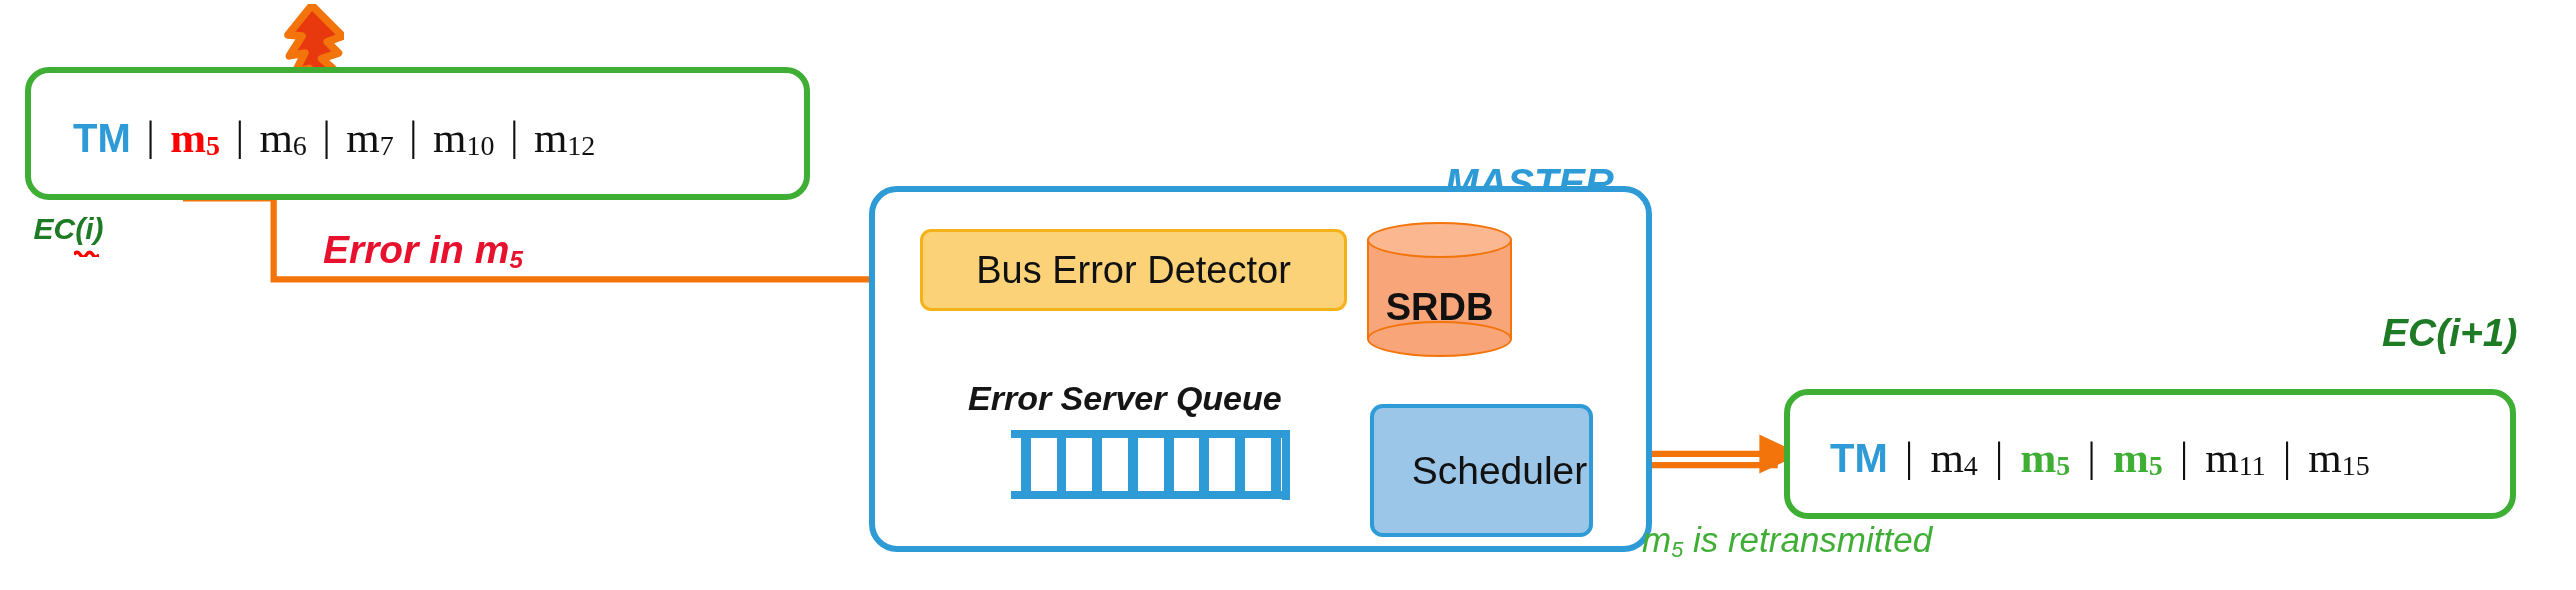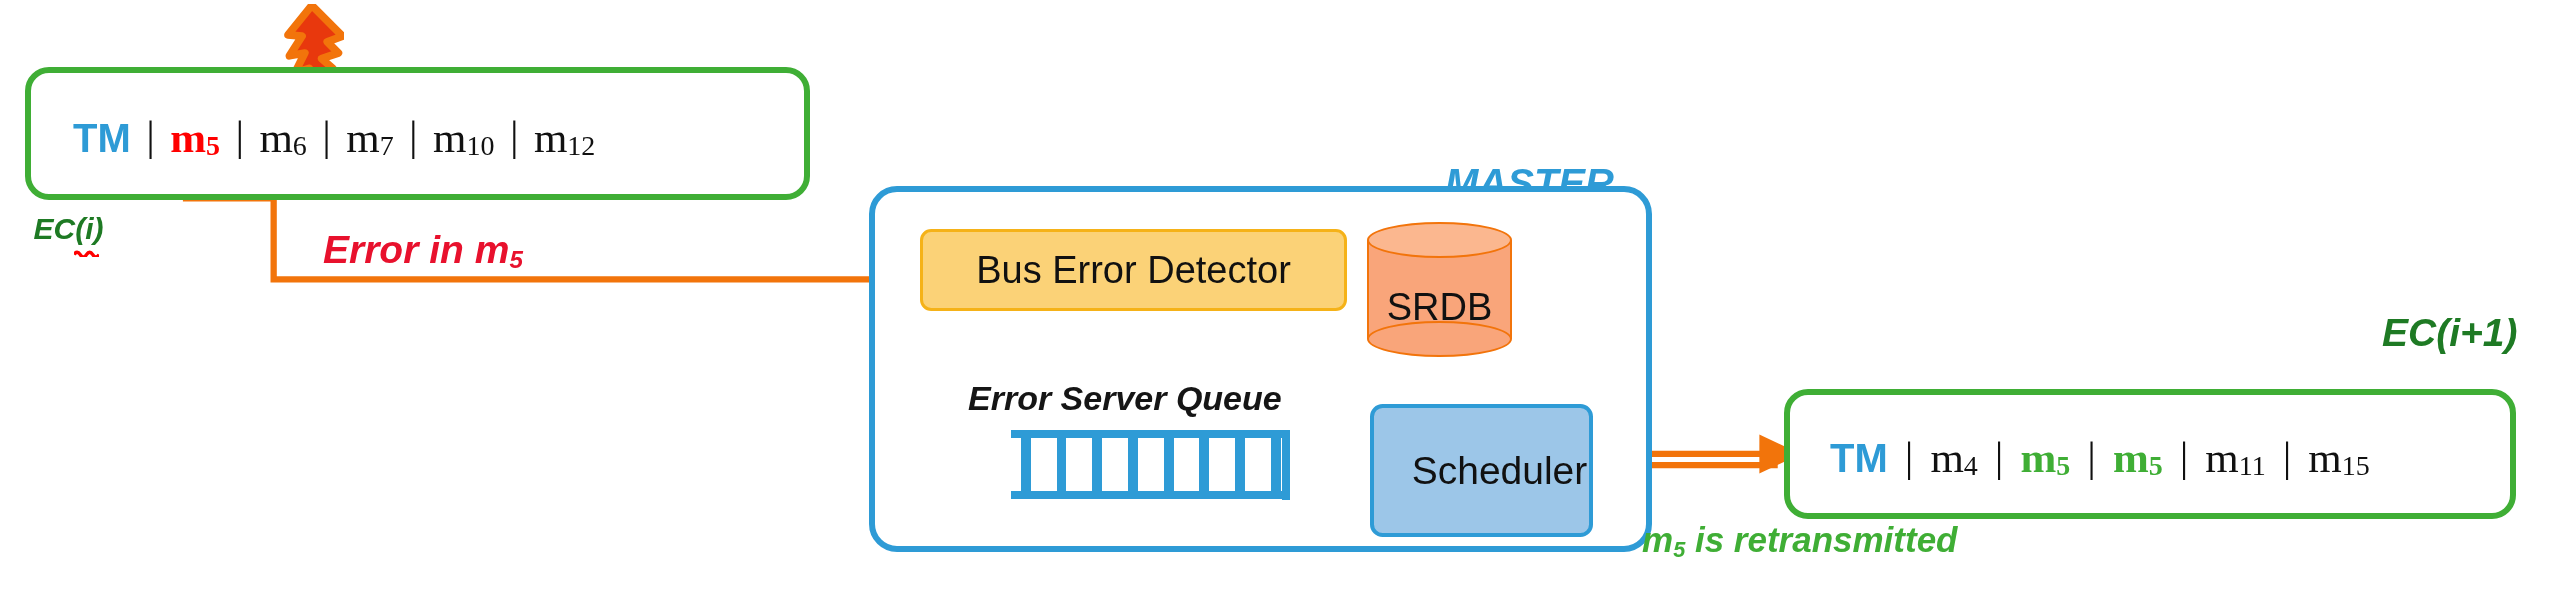--- a/index.html
+++ b/index.html
@@ -54,21 +54,21 @@
     position:absolute;
     font-style:italic;
     font-weight:bold;
     white-space:nowrap;
     line-height:1;
   }
   .lbl-ec-i   { left:12.6px;  top:214px; font-size:30px; color:#1E7A24;margin-left:21px;}
   .lbl-ec-i1  { left:2382px;top:313px; font-size:39px; color:#1E7A24;}
   .lbl-master { left:1445px;top:134px; font-size:40px; color:#2E9BD6;margin-top:29px;}
   .lbl-error  { left:323px; top:230px; font-size:39px; color:#E8112D; font-weight:bold;}
-  .lbl-retx   { left:1642px;top:522px; font-size:35px; color:#3FAE35; font-weight:bold;}
+  .lbl-retx   { left:1642px;top:522px; font-size:35px; color:#3FAE35; font-weight:normal;}
   .lbl-esq    { left:968px;top:381px; font-size:34px; color:#151515; font-weight:bold;}
   .lbl .sub{font-size:0.62em;vertical-align:-0.22em;}
 
   
   .squiggle{position:absolute;left:74px;top:249px;width:25px;height:7.7px;}
 
   
   .master-box{
     position:absolute;left:869px;top:186px;width:783px;height:366px;
     border:6.3px solid #2E9BD6;border-radius:28px;background:#ffffff;
@@ -96,21 +96,21 @@
     background:#FBB78F;border:2.8px solid #F2740B;box-sizing:border-box;
   }
   .srdb .bottom{
     position:absolute;left:0;top:99px;width:145px;height:36px;border-radius:50%;
     background:#F9A57A;border:2.8px solid #F2740B;box-sizing:border-box;
   }
   .srdb .cap{
     position:absolute;left:0;top:34px;width:145px;height:102px;
     display:flex;align-items:center;justify-content:center;
   }
-  .srdb .cap span{font-size:38px;color:#111;}
+  .srdb .cap span{font-size:38px;color:#111;font-weight:bold;}
 
   
   .sched{
     position:absolute;left:1370px;top:404px;width:223px;height:133px;
     background:#9CC6E8;border:4.2px solid #2E9BD6;border-radius:12.6px;
     display:flex;align-items:center;justify-content:center;box-sizing:border-box;padding-left:36px;
   }
   .sched span{font-size:39px;color:#111;white-space:nowrap;}
 
   

